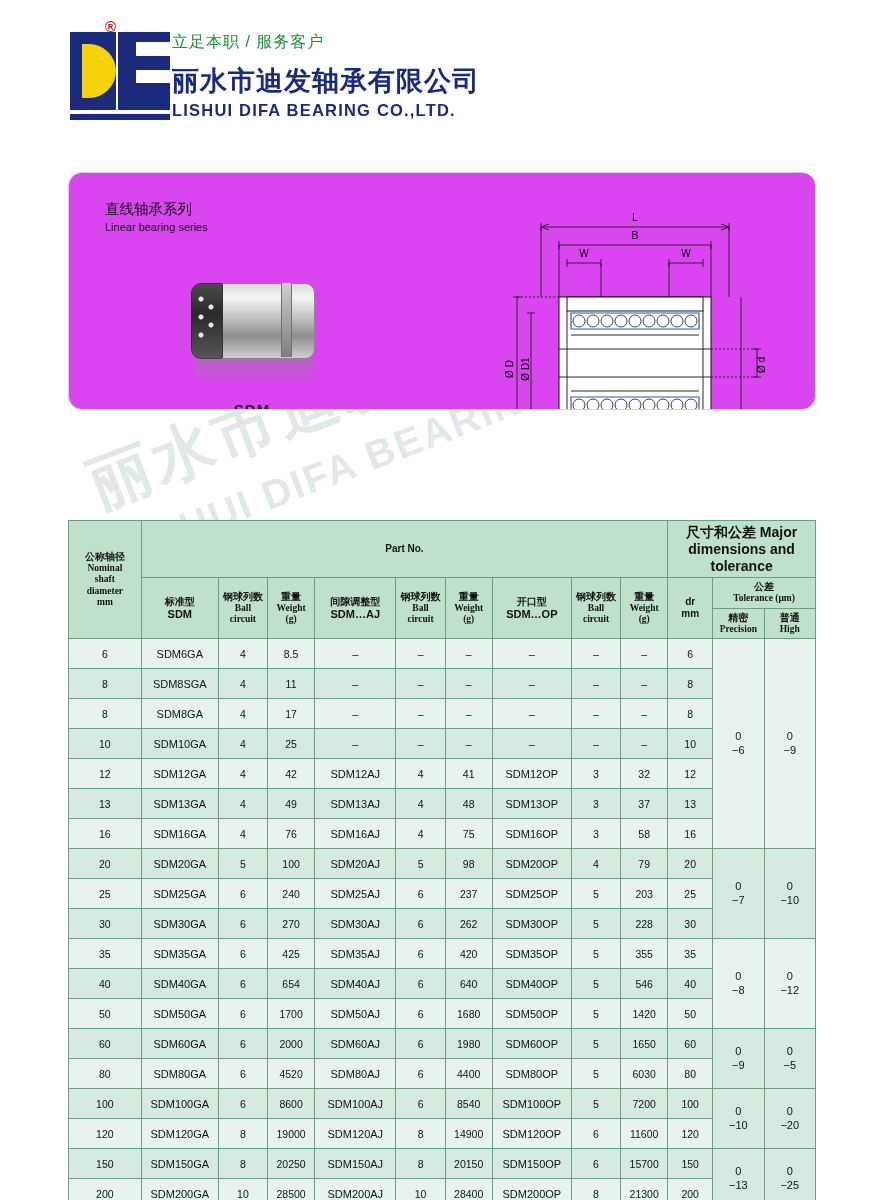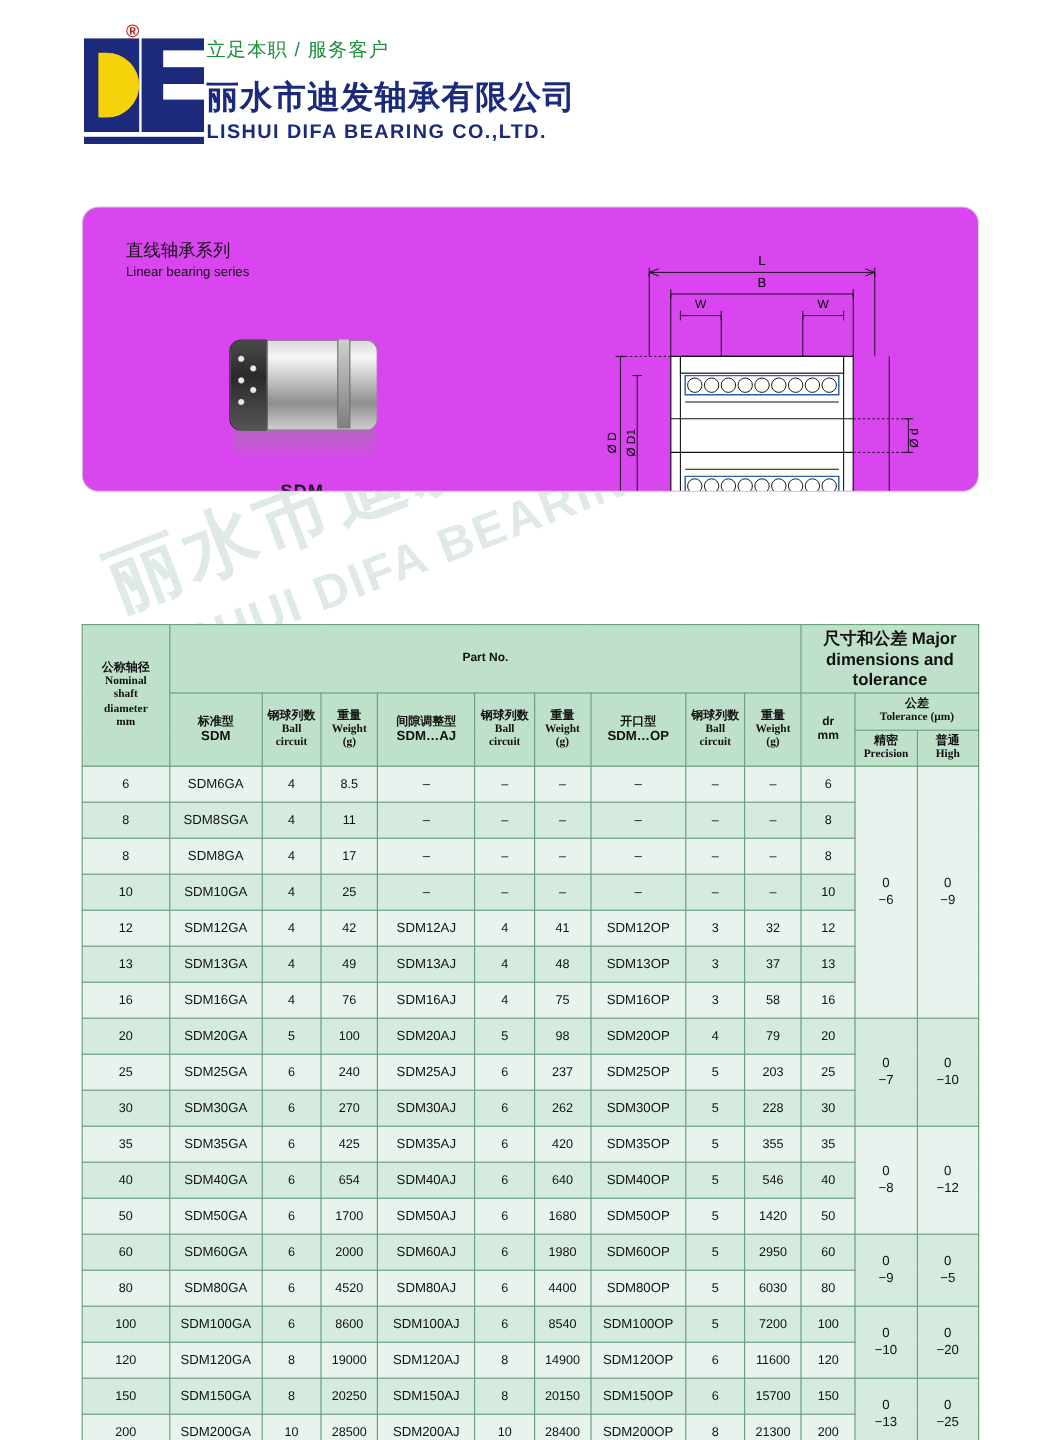--- a/index.html
+++ b/index.html
@@ -655,21 +655,21 @@
         <tr class="even">
           <td>60</td>
           <td class="part">SDM60GA</td>
           <td>6</td>
           <td>2000</td>
           <td class="part">SDM60AJ</td>
           <td>6</td>
           <td>1980</td>
           <td class="part">SDM60OP</td>
           <td>5</td>
-          <td>2950</td>
+          <td>1650</td>
           <td>60</td>
           <td rowspan="2" class="tol-cell"><span>0</span><br><span>−9</span></td>
           <td rowspan="2" class="tol-cell"><span>0</span><br><span>−5</span></td>
         </tr>
         <tr class="odd">
           <td>80</td>
           <td class="part">SDM80GA</td>
           <td>6</td>
           <td>4520</td>
           <td class="part">SDM80AJ</td>

